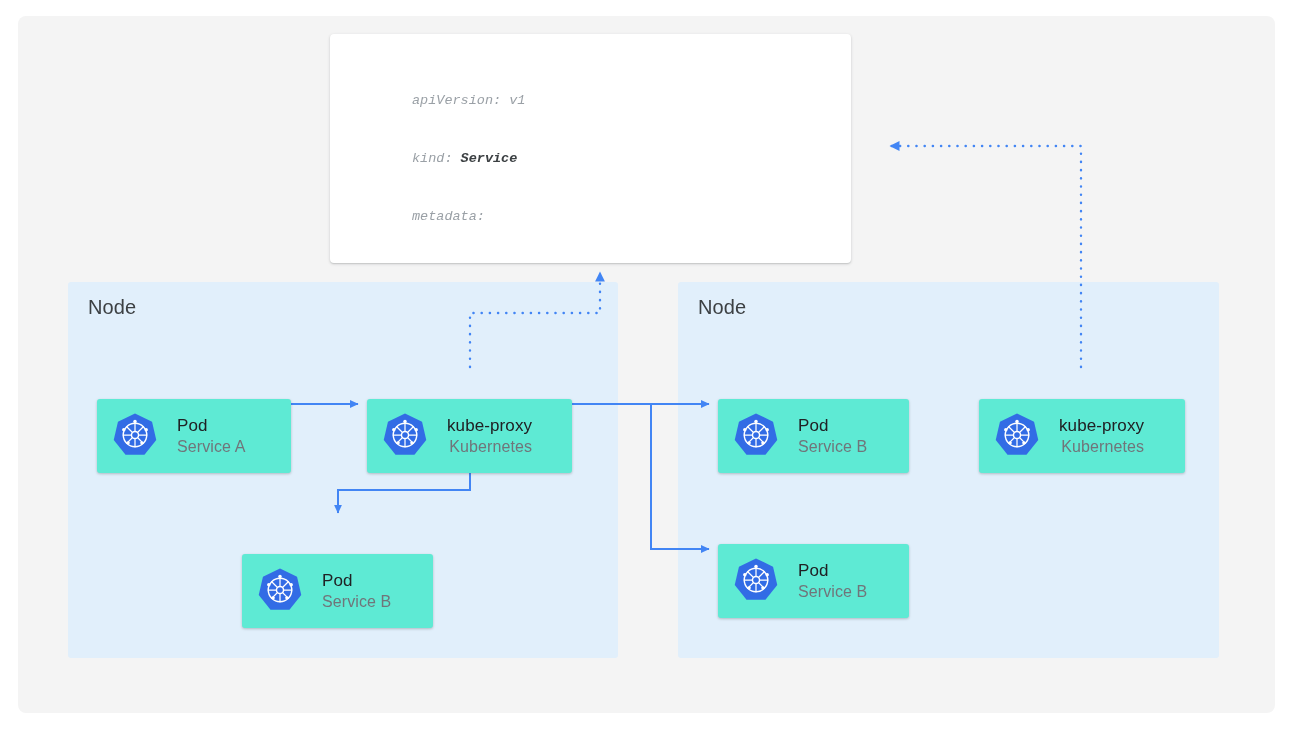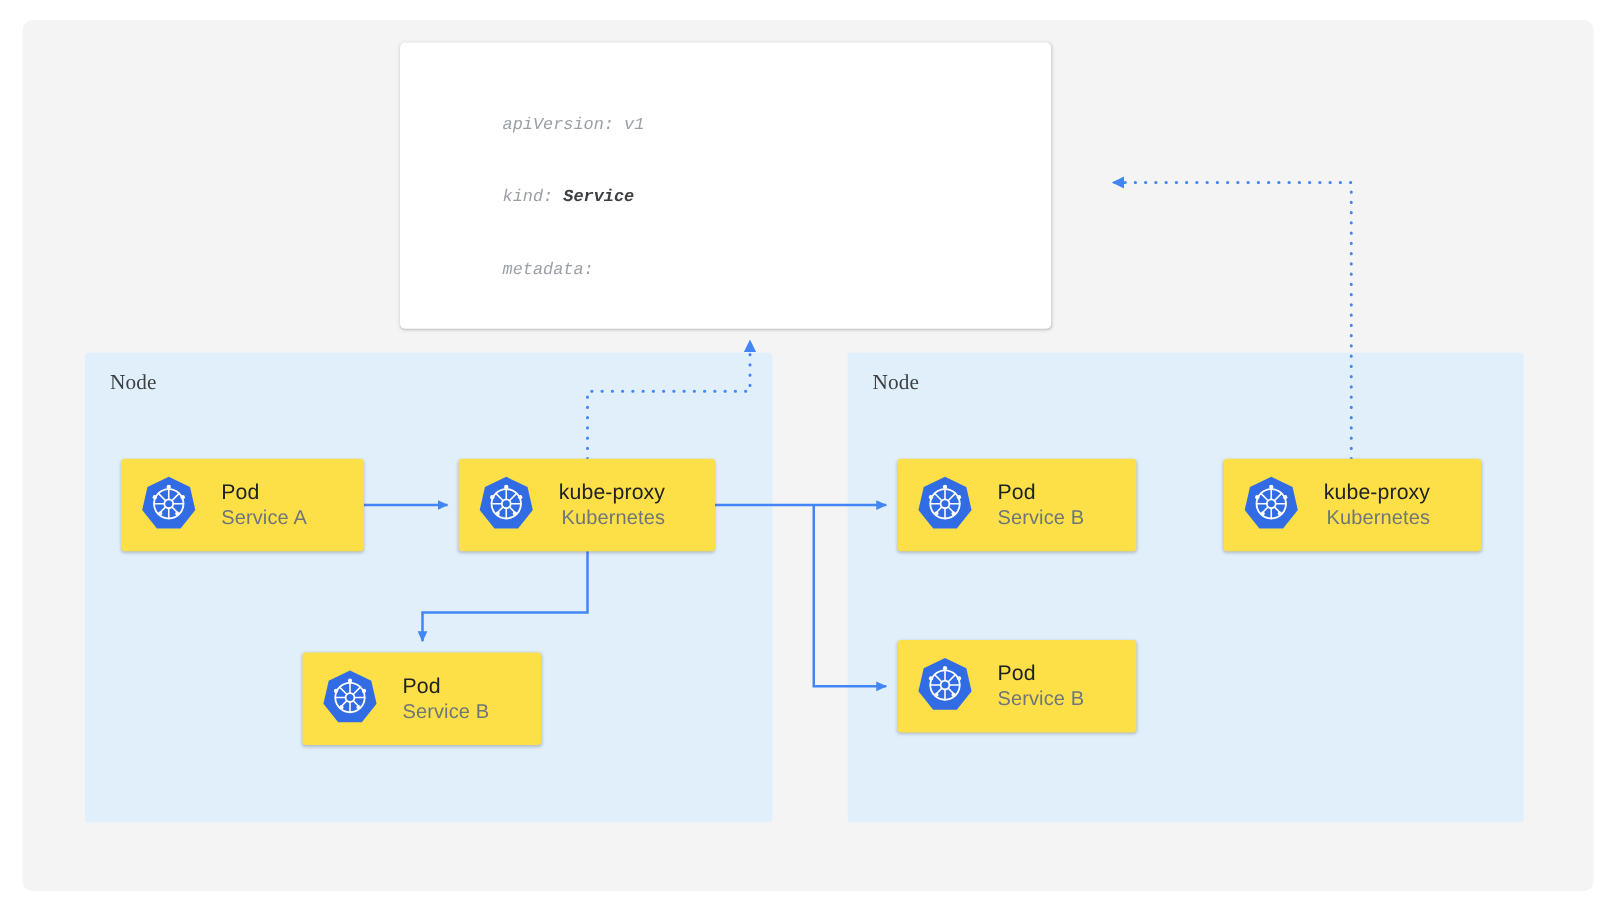--- a/index.html
+++ b/index.html
@@ -36,21 +36,21 @@
     left: 0;
     top: 0;
     width: 1296px;
     height: 729px;
     pointer-events: none;
   }
 
   
   .yaml-card {
     position: absolute;
-    left: 320px;
+    left: 330px;
     top: 34px;
     width: 521px;
     height: 229px;
     background: #ffffff;
     border-radius: 4px;
     box-shadow: 0 1px 3px rgba(60,64,67,0.22), 0 1px 1px rgba(60,64,67,0.10);
     overflow: hidden;
   }
   .yaml-code {
     position: absolute;
@@ -76,35 +76,35 @@
     background: #e1effb;
     border-radius: 3px;
   }
   #node-left  { left: 68px;  top: 282px; width: 550px; height: 376px; }
   #node-right { left: 678px; top: 282px; width: 541px; height: 376px; }
 
   .node-label {
     position: absolute;
     left: 20px;
     top: 14px;
-    font-size: 17px;
+    font-size: 20px;
     color: #3c4043;
     letter-spacing: 0.1px;
-    font-family: Liberation Serif, serif;
   }
 
   
   .card {
     position: absolute;
-    background: #fde047;
+    background: #5eead4;
     border-radius: 3px;
     box-shadow: 0 1px 3px rgba(60,64,67,0.20), 0 1px 2px rgba(60,64,67,0.10);
     display: flex;
     align-items: center;
     box-sizing: border-box;
+    margin-top: 32px;
   }
   .card .k8s-icon {
     width: 48px;
     height: 48px;
     margin-left: 14px;
     flex: 0 0 auto;
   }
   .card .card-text {
     margin-left: 18px;
     display: flex;

